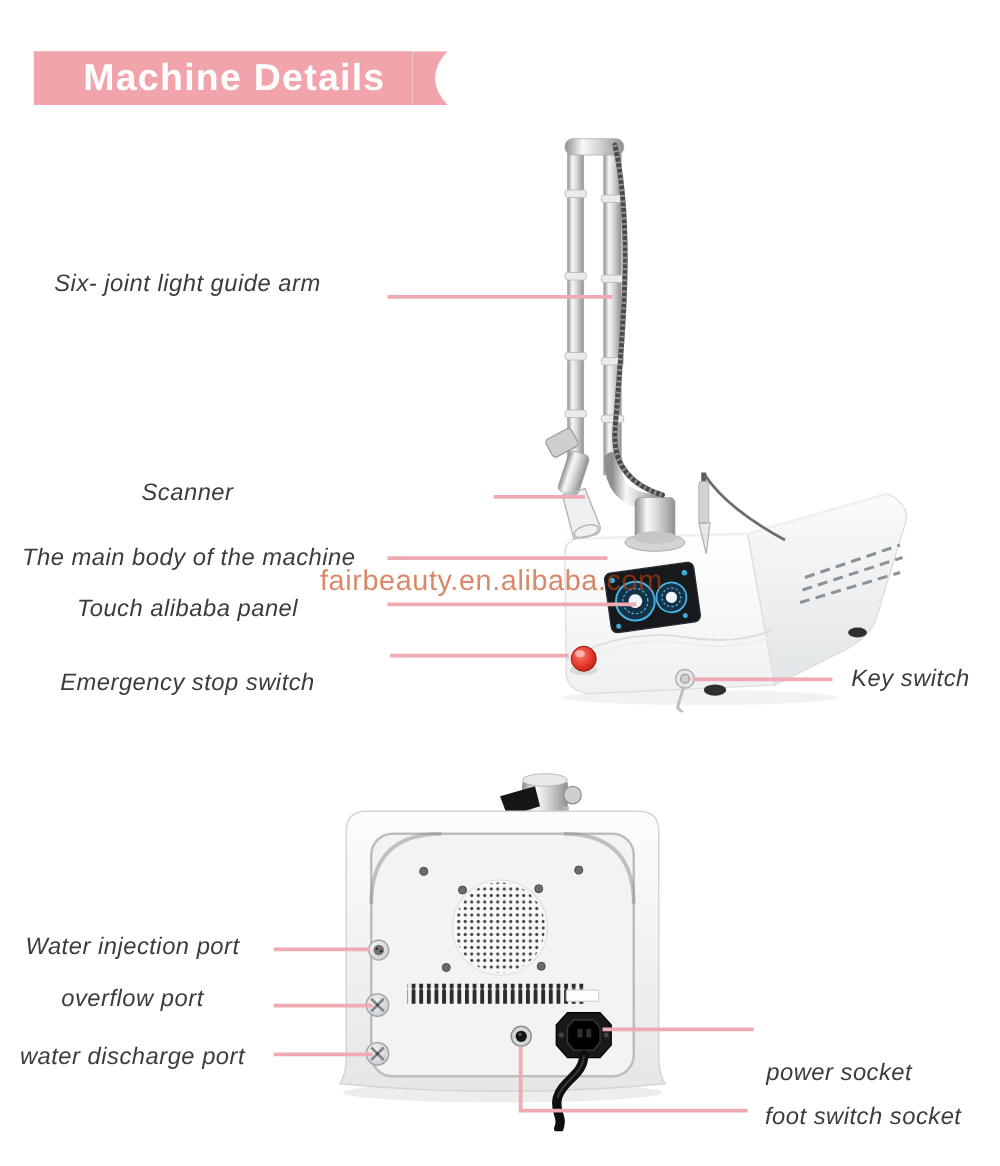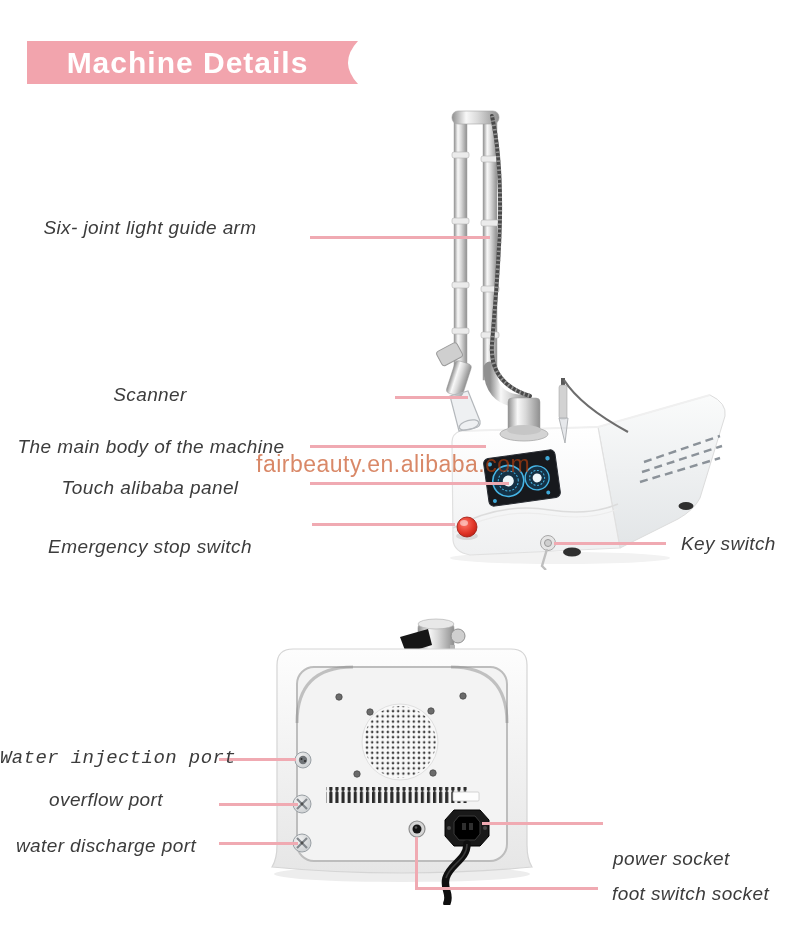--- a/index.html
+++ b/index.html
@@ -13,21 +13,21 @@
   
   .label{position:absolute;font-style:italic;color:var(--label-text,#3c3c3c);
     font-size:19px;letter-spacing:.4px;z-index:6;white-space:nowrap;}
   .r{text-align:center;}
   #lbl-six{left:0;top:217px;width:300px;}
   #lbl-scanner{left:0;top:384px;width:300px;}
   #lbl-main{left:0;top:436px;width:302px;}
   #lbl-touch{left:0;top:477px;width:300px;}
   #lbl-emergency{left:0;top:488px;width:300px;margin-top:48px;}
   #lbl-key{left:681px;top:533px;text-align:right;}
-  #lbl-winj{left:0;top:747px;width:212px;font-family:Liberation Mono, monospace;}
+  #lbl-winj{left:0;top:747px;width:212px;}
   #lbl-overflow{left:0;top:789px;width:212px;}
   #lbl-discharge{left:0;top:835px;width:212px;}
   #lbl-power{left:613px;top:813px;margin-top:35px;}
   #lbl-foot{left:612px;top:883px;text-align:center;}
   
   .line{position:absolute;height:2.5px;background:var(--callout-line,#f0aab2);z-index:5;}
   #ln-six{left:310px;top:236px;width:180px;}
   #ln-scanner{left:395px;top:396px;width:73px;}
   #ln-main{left:310px;top:445px;width:176px;}
   #ln-touch{left:310px;top:482px;width:199px;}

